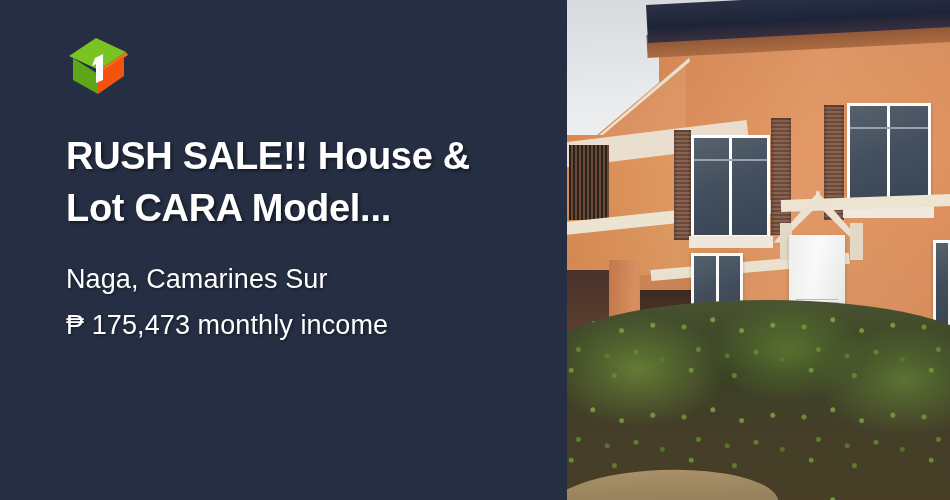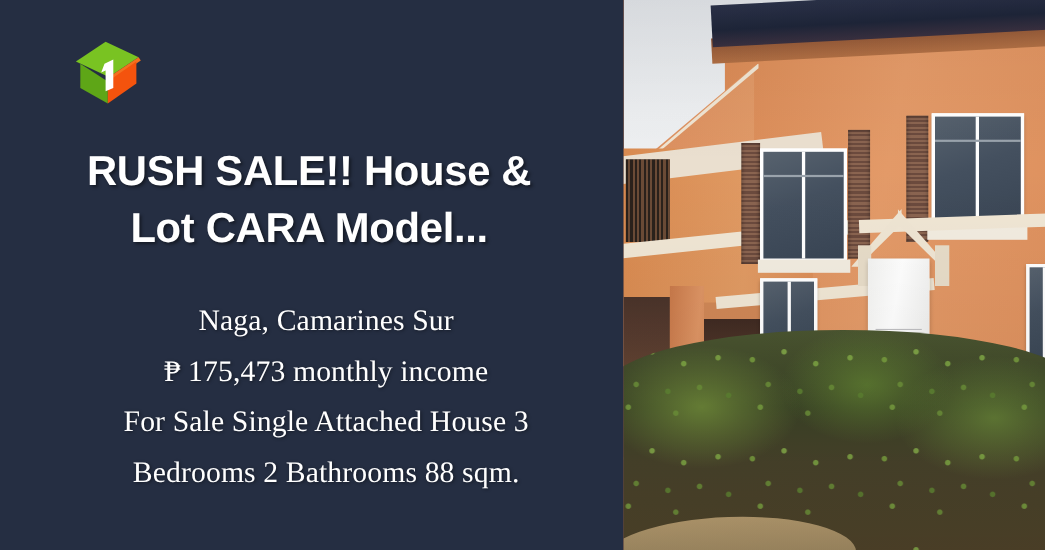--- a/index.html
+++ b/index.html
@@ -23,21 +23,20 @@
   
   .info-panel {
     position: relative;
     width: 567px;
     height: 500px;
     flex: 0 0 567px;
     background: #252e42;
     box-sizing: border-box;
     padding: 30px 40px 0 66px;
     overflow: hidden;
-    text-align: center;
   }
 
   .logo-wrap {
     width: 64px;
     height: 62px;
     margin-top: 4px;
     margin-bottom: 0;
   }
   .logo-wrap svg { display: block; }
 
@@ -47,22 +46,21 @@
     line-height: 52px;
     font-weight: bold;
     color: #ffffff;
     letter-spacing: -0.3px;
     text-shadow: 2px 2px 3px rgba(0,0,0,0.45);
     max-width: 430px;
     white-space: pre-line;
   }
 
   .details {
-    margin-top: 34px;
-    font-family: Liberation Serif, serif;
+    margin-top: 22px;
   }
   .detail-line {
     font-size: 27px;
     line-height: 46px;
     color: #ffffff;
     font-weight: normal;
     letter-spacing: 0.1px;
     text-shadow: 1px 1px 3px rgba(0,0,0,0.45);
     white-space: pre-line;
   }
@@ -389,22 +387,20 @@
         <polygon points="29,24 37,20 37,46 30,49 30,30 26,32" fill="#ffffff"></polygon>
       </svg>
     </div>
 
     <h1 class="listing-title">RUSH SALE!! House &amp;
 Lot CARA Model...</h1>
 
     <div class="details">
       <div class="detail-line">Naga, Camarines Sur</div>
       <div class="detail-line">₱ 175,473 monthly income</div>
-      <div class="detail-line">For Sale Single Attached House 3
-Bedrooms 2 Bathrooms 88 sqm.</div>
     </div>
 
   </div>
 
   <div class="photo">
     <div class="photo-inner">
 
       <div class="sky"></div>
 
       <div class="wing-right"></div>

